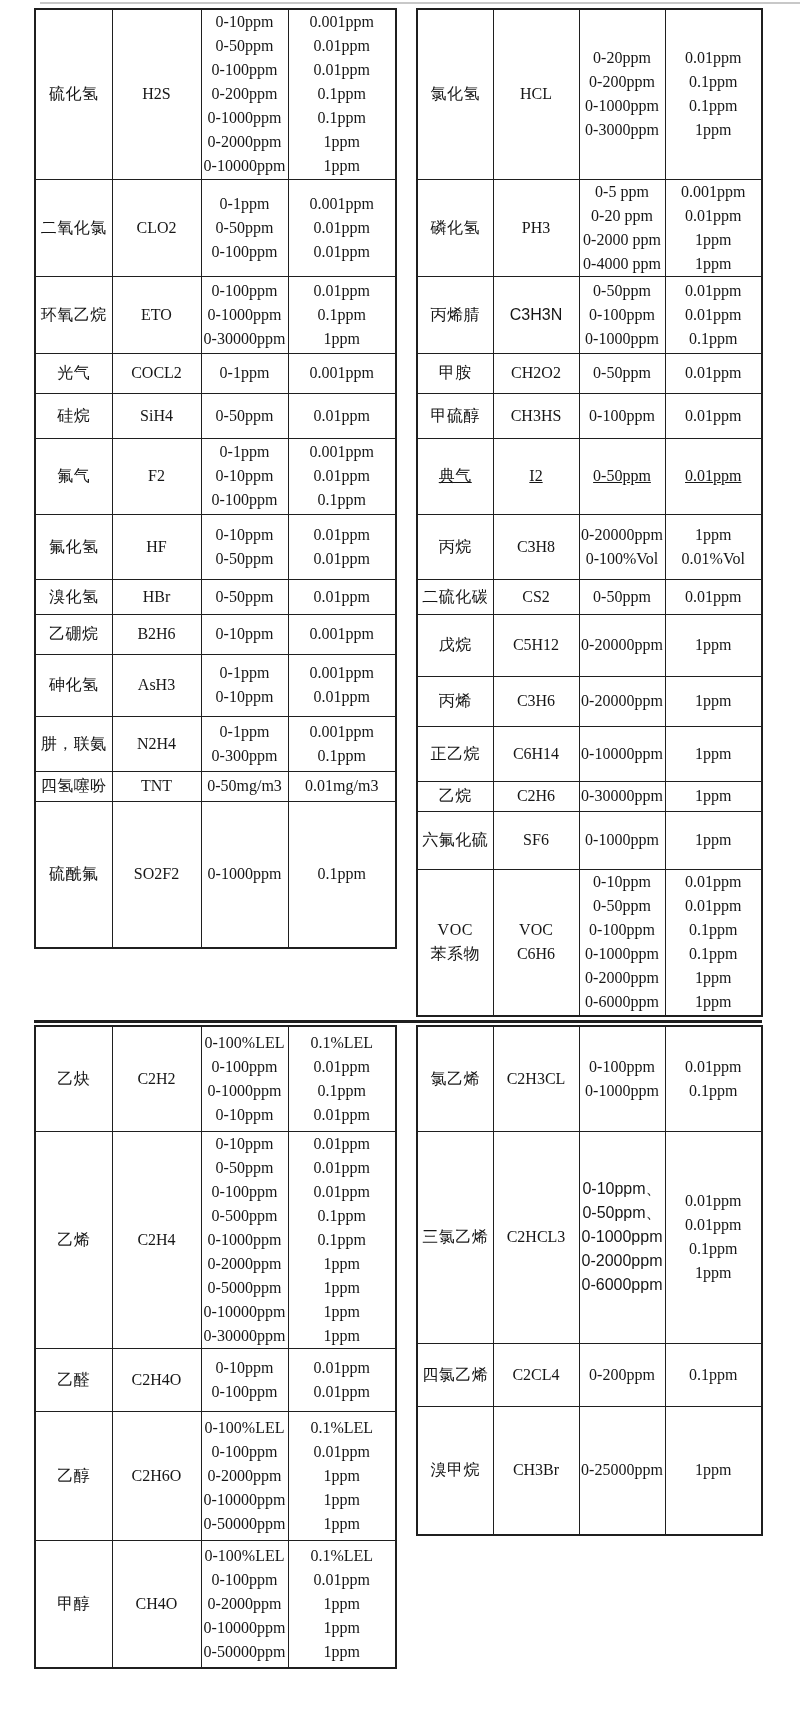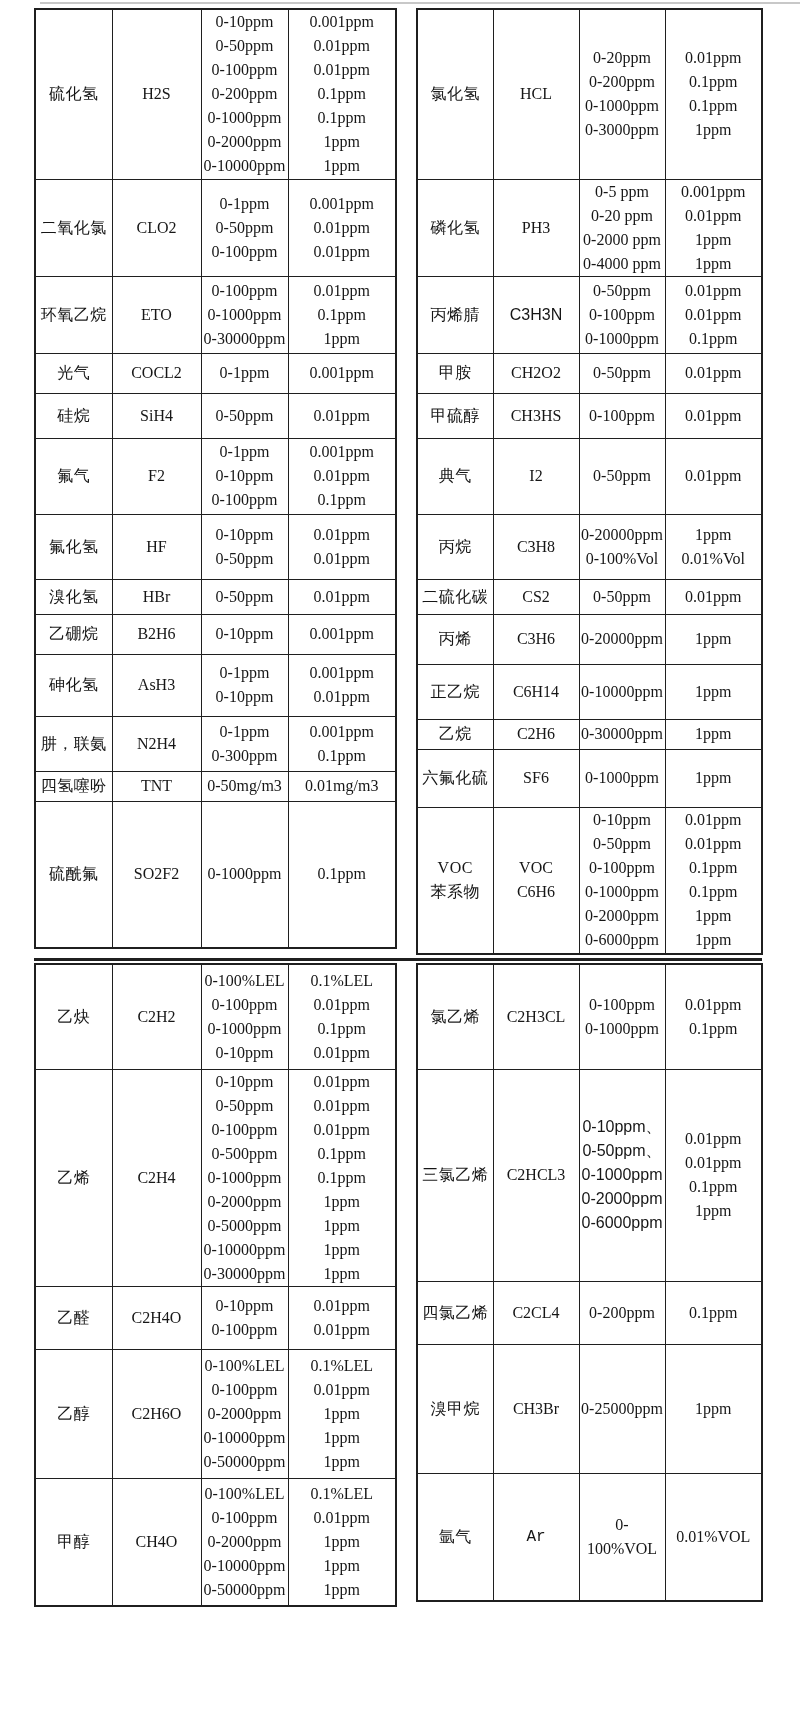--- a/index.html
+++ b/index.html
@@ -216,39 +216,45 @@
             <td class="formula">CH2O2</td>
             <td class="range">0-50ppm</td>
             <td class="res">0.01ppm</td>
           </tr>
           <tr style="height: 45px;">
             <td class="gas">甲硫醇</td>
             <td class="formula">CH3HS</td>
             <td class="range">0-100ppm</td>
             <td class="res">0.01ppm</td>
           </tr>
-          <tr style="height: 76px;">
+          <tr style="height: 76px; text-decoration: underline;">
             <td class="gas">典气</td>
             <td class="formula">I2</td>
             <td class="range">0-50ppm</td>
             <td class="res">0.01ppm</td>
           </tr>
           <tr style="height: 65px;">
             <td class="gas">丙烷</td>
             <td class="formula">C3H8</td>
             <td class="range">0-20000ppm
 0-100%Vol</td>
             <td class="res">1ppm
 0.01%Vol</td>
           </tr>
           <tr style="height: 35px;">
             <td class="gas">二硫化碳</td>
             <td class="formula">CS2</td>
             <td class="range">0-50ppm</td>
             <td class="res">0.01ppm</td>
+          </tr>
+          <tr style="height: 62px;">
+            <td class="gas">戊烷</td>
+            <td class="formula">C5H12</td>
+            <td class="range">0-20000ppm</td>
+            <td class="res">1ppm</td>
           </tr>
           <tr style="height: 50px;">
             <td class="gas">丙烯</td>
             <td class="formula">C3H6</td>
             <td class="range">0-20000ppm</td>
             <td class="res">1ppm</td>
           </tr>
           <tr style="height: 55px;">
             <td class="gas">正乙烷</td>
             <td class="formula">C6H14</td>
@@ -406,23 +412,17 @@
             <td class="formula">C2CL4</td>
             <td class="range">0-200ppm</td>
             <td class="res">0.1ppm</td>
           </tr>
           <tr style="height: 129px;">
             <td class="gas">溴甲烷</td>
             <td class="formula">CH3Br</td>
             <td class="range">0-25000ppm</td>
             <td class="res">1ppm</td>
           </tr>
-          <tr style="height: 128px;">
-            <td class="gas">氩气</td>
-            <td class="formula mono">Ar</td>
-            <td class="range">0-100%VOL</td>
-            <td class="res">0.01%VOL</td>
-          </tr>
         </tbody>
     </table>
   </section>
 
 </div>
 
 </body></html>

